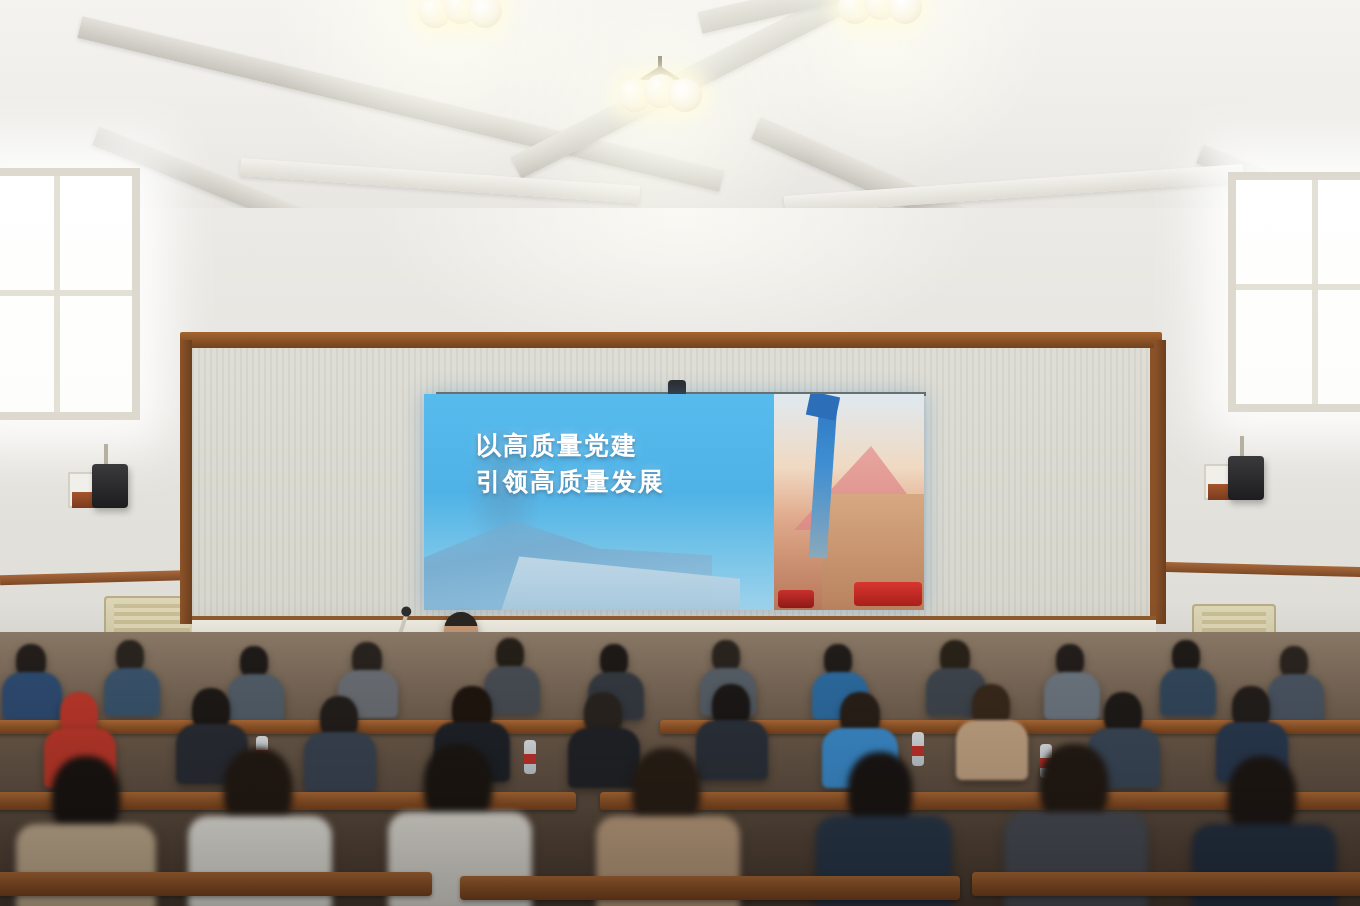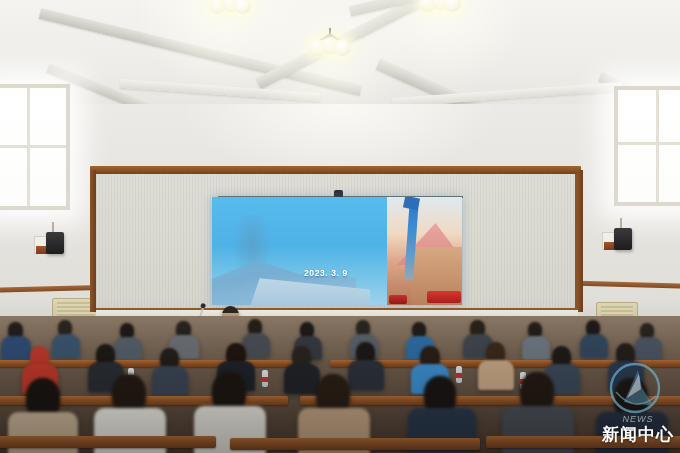--- a/index.html
+++ b/index.html
@@ -507,22 +507,25 @@
       <span class="slide-bldg2"></span>
     </div>
     <div class="slide-right">
       <span class="pink-hill"></span>
       <span class="bldg-tan"></span>
       <span class="crane"></span>
       <span class="crane-top"></span>
       <span class="truck"></span>
       <span class="truck2"></span>
     </div>
+    <div class="slide-title">
+      <div>以高质量党建</div>
+      <div>引领高质量发展</div>
+    </div>
     <div class="slide-meta">
-      <div class="d">2023. 3. 9</div>
     </div>
   </div>
 
   <div class="rostrum">
     <span class="leg" style="left:34px"></span>
     <span class="leg" style="left:96px"></span>
     <span class="leg" style="left:158px"></span>
     <span class="leg" style="left:226px"></span>
     <span class="leg" style="left:290px"></span>
     <span class="leg" style="left:352px"></span>
@@ -617,24 +620,14 @@
       <span class="torso" style="left:596px;top:96px; width:72px;height:46px;background:#263244"></span>
     </div>
 
     <div class="bench" style="left:-14px;top:120px;width:230px;height:12px"></div>
     <div class="bench" style="left:230px;top:122px;width:250px;height:12px"></div>
     <div class="bench" style="left:486px;top:120px;width:210px;height:12px"></div>
   </div>
 
   <div class="floor-vignette"></div>
 
-  <div class="watermark">
-    <svg class="wm-logo" viewBox="0 0 54 54">
-      <circle cx="27" cy="26" r="24" fill="none" stroke="#6fb8d8" stroke-width="2.4" opacity=".85"></circle>
-      <path d="M16 40 L30 8 L34 26 L46 44 Z" fill="#5aa6cc" opacity=".55"></path>
-      <path d="M19 36 L31 12 L33 27 Z" fill="#ffffff" opacity=".6"></path>
-      <path d="M8 30 Q27 52 48 34" fill="none" stroke="#7cc2de" stroke-width="1.6" opacity=".7"></path>
-    </svg>
-    <div class="wm-sub">NEWS</div>
-    <div class="wm-text">新闻中心</div>
-  </div>
 
 </div>
 
 </body></html>

